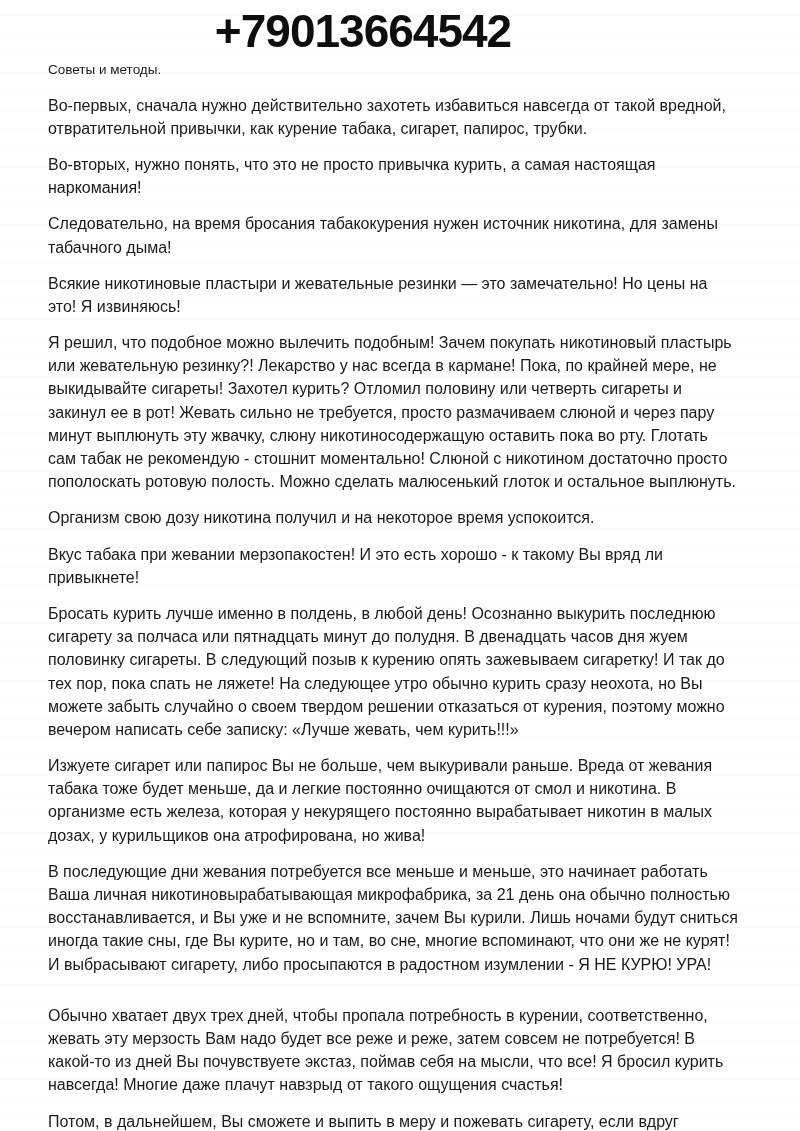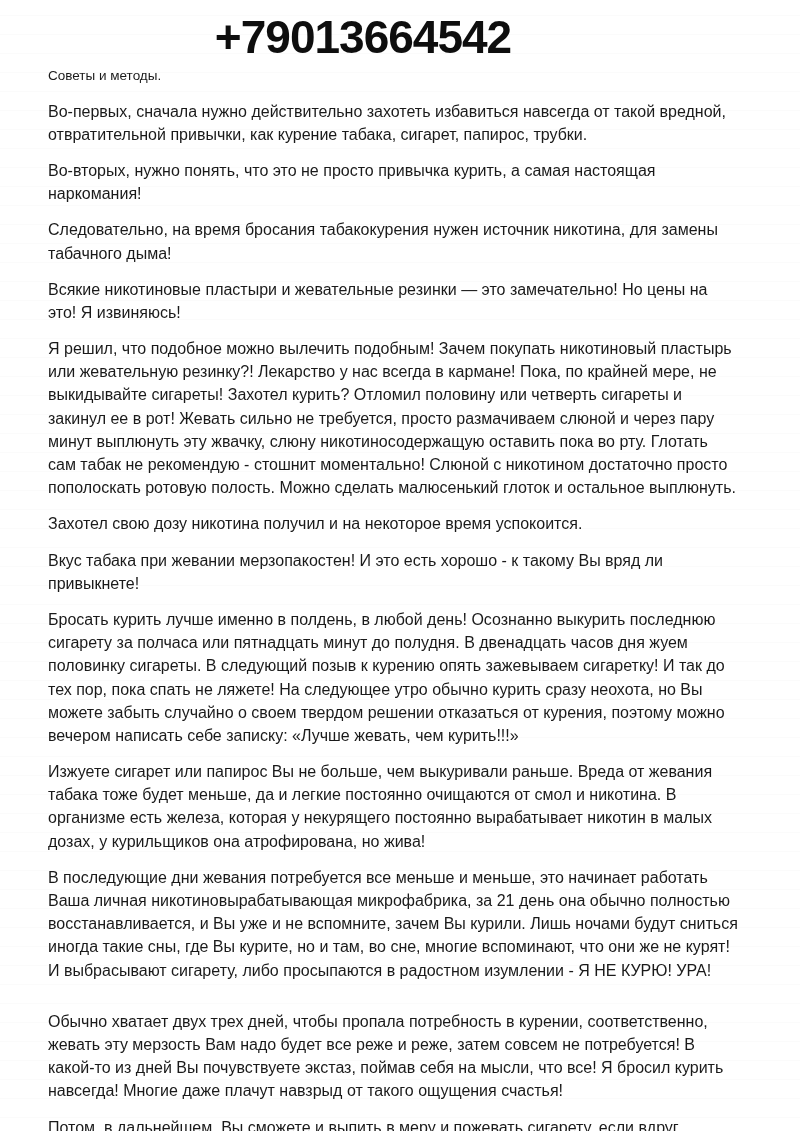--- a/index.html
+++ b/index.html
@@ -16,21 +16,21 @@
     background:
       repeating-linear-gradient(180deg,
         #ffffff 0px, #ffffff 15px,
         #fbfbfb 15px, #fbfbfb 16px,
         #ffffff 16px, #ffffff 19px);
   }
   .page {
     box-sizing: border-box;
     width: 800px;
     height: 871px;
-    padding: 8px 62px 0 48px;
+    padding: 2px 62px 0 48px;
   }
   .top-phone {
     font-size: 46px;
     font-weight: 700;
     letter-spacing: -1px;
     text-align: center;
     color: #0e0e0e;
     margin: 2px 60px 2px 0;
   }
   .doc-heading {
@@ -95,21 +95,21 @@
   <div class="top-phone">+79013664542</div>
 
   <div class="doc-heading">Советы и методы.</div>
 
   <div class="doc-body">
     <p>Во-первых, сначала нужно действительно захотеть избавиться навсегда от такой вредной, отвратительной привычки, как курение табака, сигарет, папирос, трубки.</p>
     <p>Во-вторых, нужно понять, что это не просто привычка курить, а самая настоящая наркомания!</p>
     <p>Следовательно, на время бросания табакокурения нужен источник никотина, для замены табачного дыма!</p>
     <p>Всякие никотиновые пластыри и жевательные резинки — это замечательно! Но цены на это! Я извиняюсь!</p>
     <p>Я решил, что подобное можно вылечить подобным! Зачем покупать никотиновый пластырь или жевательную резинку?! Лекарство у нас всегда в кармане! Пока, по крайней мере, не выкидывайте сигареты! Захотел курить? Отломил половину или четверть сигареты и закинул ее в рот! Жевать сильно не требуется, просто размачиваем слюной и через пару минут выплюнуть эту жвачку, слюну никотиносодержащую оставить пока во рту. Глотать сам табак не рекомендую - стошнит моментально! Слюной с никотином достаточно просто пополоскать ротовую полость. Можно сделать малюсенький глоток и остальное выплюнуть.</p>
-    <p>Захотел свою дозу никотина получил и на некоторое время успокоится.</p>
+    <p>Организм свою дозу никотина получил и на некоторое время успокоится.</p>
     <p>Вкус табака при жевании мерзопакостен! И это есть хорошо - к такому Вы вряд ли привыкнете!</p>
     <p>Бросать курить лучше именно в полдень, в любой день! Осознанно выкурить последнюю сигарету за полчаса или пятнадцать минут до полудня. В двенадцать часов дня жуем половинку сигареты. В следующий позыв к курению опять зажевываем сигаретку! И так до тех пор, пока спать не ляжете! На следующее утро обычно курить сразу неохота, но Вы можете забыть случайно о своем твердом решении отказаться от курения, поэтому можно вечером написать себе записку: «Лучше жевать, чем курить!!!»</p>
     <p>Изжуете сигарет или папирос Вы не больше, чем выкуривали раньше. Вреда от жевания табака тоже будет меньше, да и легкие постоянно очищаются от смол и никотина. В организме есть железа, которая у некурящего постоянно вырабатывает никотин в малых дозах, у курильщиков она атрофирована, но жива!</p>
     <p>В последующие дни жевания потребуется все меньше и меньше, это начинает работать Ваша личная никотиновырабатывающая микрофабрика, за 21 день она обычно полностью восстанавливается, и Вы уже и не вспомните, зачем Вы курили. Лишь ночами будут сниться иногда такие сны, где Вы курите, но и там, во сне, многие вспоминают, что они же не курят! И выбрасывают сигарету, либо просыпаются в радостном изумлении - Я НЕ КУРЮ! УРА!</p>
     <p class="gap-before">Обычно хватает двух трех дней, чтобы пропала потребность в курении, соответственно, жевать эту мерзость Вам надо будет все реже и реже, затем совсем не потребуется! В какой-то из дней Вы почувствуете экстаз, поймав себя на мысли, что все! Я бросил курить навсегда! Многие даже плачут навзрыд от такого ощущения счастья!</p>
     <p>Потом, в дальнейшем, Вы сможете и выпить в меру и пожевать сигарету, если вдруг захочется покурить во время выпивки!</p>
   </div>
 
   <div class="footer">
     <div class="footer-left">

